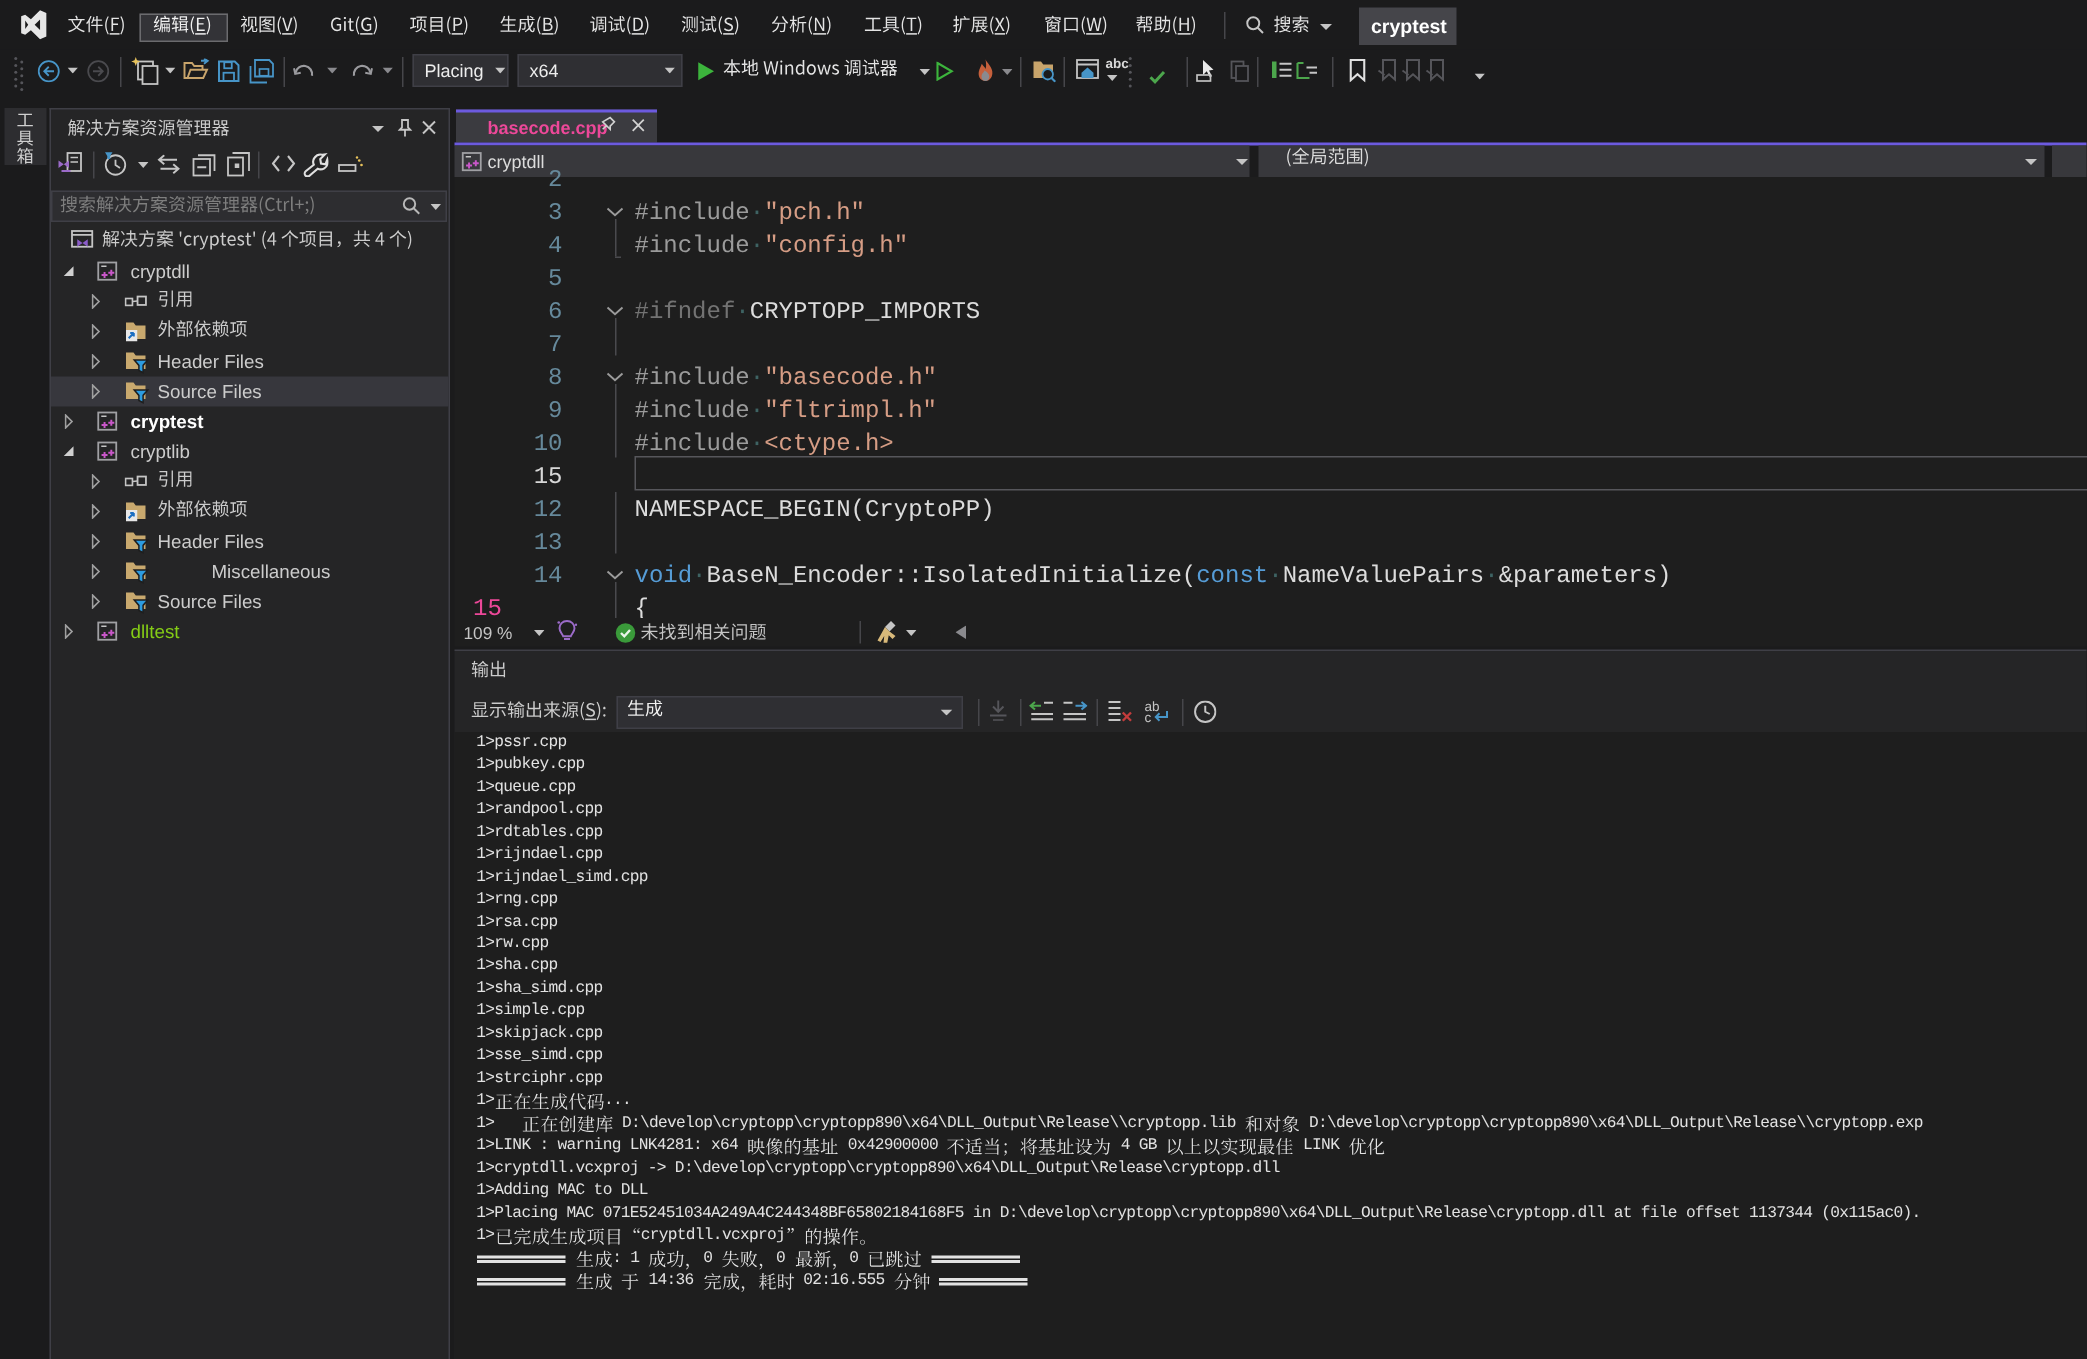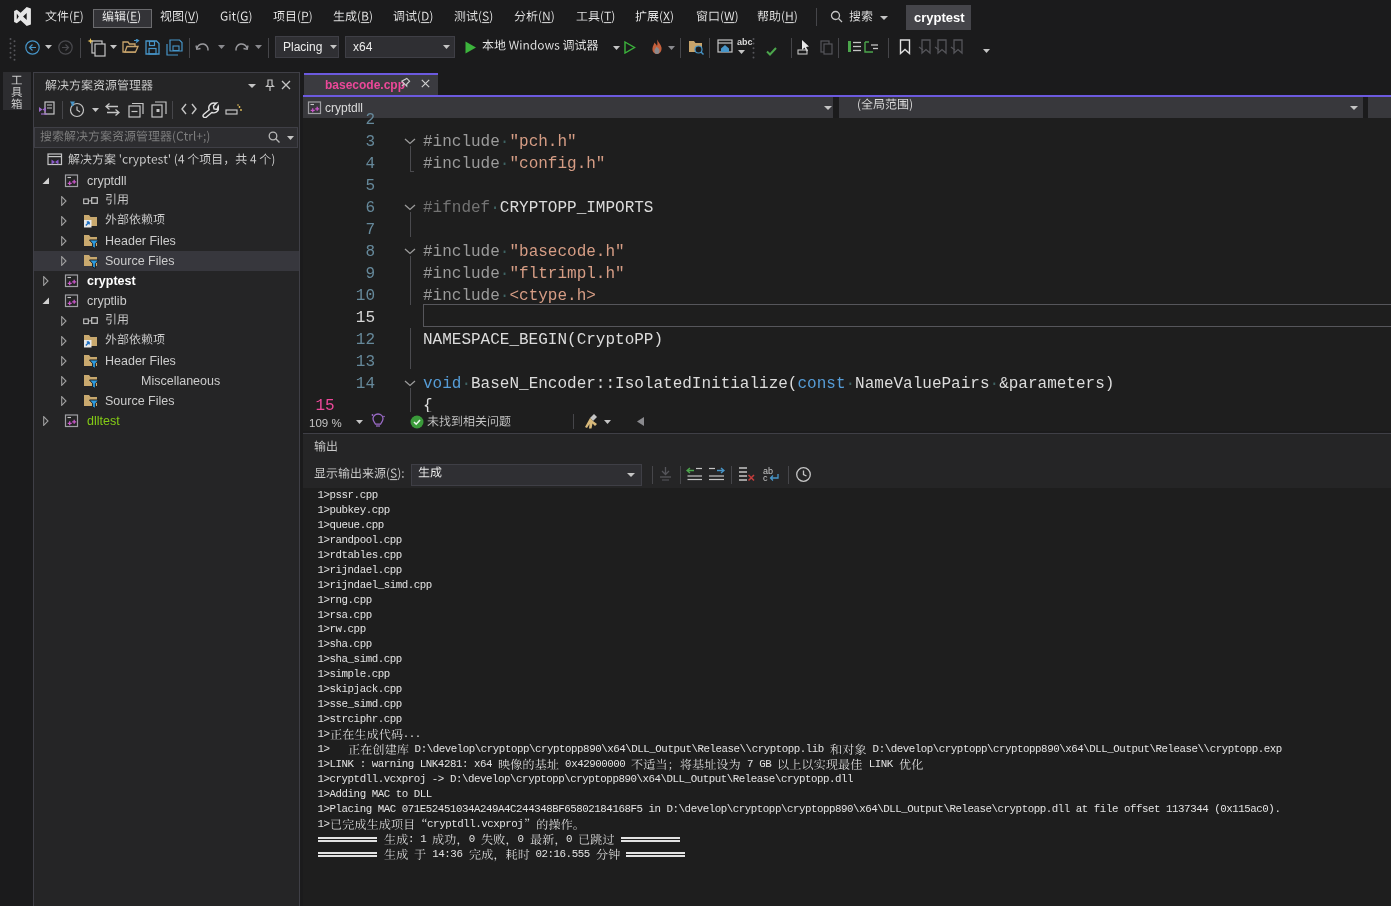--- a/index.html
+++ b/index.html
@@ -619,21 +619,21 @@
   </svg>
 <div style="position:absolute;left:866.6px;top:742.2px;height:15px;font:10.8px/15px 'Liberation Mono', monospace;letter-spacing:-0.461px;color:#E2E2E2;white-space:pre"> D:\develop\cryptopp\cryptopp890\x64\DLL_Output\Release\\cryptopp.exp</div>
 <div style="position:absolute;left:317.5px;top:757.2px;height:15px;font:10.8px/15px 'Liberation Mono', monospace;letter-spacing:-0.461px;color:#E2E2E2;white-space:pre">1&gt;LINK : warning LNK4281: x64 </div>
 <svg style="position:absolute;left:498.1px;top:759.2px;overflow:visible" width="64" height="17">
     <path d="M5 2.1V6H4L4.1 6.4H7.1C6.8 8.2 5.7 9.7 3.2 10.7L3.3 10.9C6.2 10 7.4 8.4 7.9 6.5C8.2 8 8.9 9.8 11.1 10.8C11.2 10.4 11.4 10.2 11.8 10.2L11.8 10C9.5 9.1 8.5 7.8 8.1 6.4H11.6C11.7 6.4 11.8 6.3 11.9 6.2C11.6 5.9 11.1 5.3 11.1 5.3L10.6 6H10.4V2.6C10.6 2.6 10.8 2.5 10.9 2.3L10 1.6L9.5 2.1H8.1V0.3C8.4 0.3 8.5 0.2 8.5 0L7.3 -0.1V2.1H5.9L5 1.7ZM7.2 6H5.7V2.5H7.3V4.5C7.3 5.1 7.3 5.6 7.2 6ZM7.9 6C8 5.6 8.1 5.1 8.1 4.5V2.5H9.6V6ZM1.7 1.5H3.2V4.5H1.7ZM0.9 1.1V9.4H1C1.4 9.4 1.7 9.2 1.7 9.2V8.3H3.2V9.1H3.3C3.6 9.1 3.9 8.9 3.9 8.8V1.6C4.2 1.6 4.4 1.5 4.5 1.4L3.5 0.7L3.1 1.1H1.8L0.9 0.8ZM1.7 4.9H3.2V7.9H1.7Z M17.1 2.3C17.5 1.9 17.8 1.6 18.1 1.2H20.6C20.4 1.6 20.1 2.1 19.8 2.4H17.4ZM17.3 4.9V4.7H18.5C17.9 5.5 16.9 6.1 15.7 6.7L15.8 6.9C17.1 6.4 18.2 5.9 18.9 5.1C19.1 5.3 19.2 5.5 19.4 5.7C18.5 6.7 17 7.7 15.7 8.2L15.8 8.4C17.2 8 18.7 7.2 19.7 6.4C19.8 6.6 19.9 6.8 19.9 7C18.8 8.2 17.1 9.4 15.5 9.9L15.5 10.1C17.2 9.7 18.9 8.8 20.1 7.8C20.2 8.7 20.1 9.5 19.8 9.9C19.8 10 19.7 10 19.5 10C19.3 10 18.4 9.9 18 9.9V10.1C18.4 10.2 18.8 10.3 18.9 10.4C19.1 10.5 19.2 10.6 19.2 10.8C19.8 10.8 20.2 10.7 20.4 10.4C20.9 9.8 21.1 8.4 20.5 7L21.1 6.8C21.5 8.2 22.2 9.3 23.3 10C23.4 9.7 23.6 9.4 23.9 9.4L23.9 9.3C22.8 8.8 21.8 7.9 21.3 6.7C22 6.4 22.7 6.1 23.1 5.9C23.2 5.9 23.3 5.9 23.4 5.8L22.6 5.1C22.1 5.6 21.2 6.3 20.5 6.8C20.2 6.1 19.7 5.5 19.1 5L19.4 4.7H22.3V5.1H22.4C22.7 5.1 23 4.9 23 4.9V2.9C23.2 2.8 23.4 2.7 23.5 2.7L22.6 2L22.2 2.4H20.2C20.6 2.1 21.2 1.6 21.5 1.3C21.7 1.3 21.9 1.3 22 1.2L21.1 0.4L20.6 0.9H18.4C18.5 0.7 18.7 0.4 18.8 0.3C19.1 0.3 19.2 0.2 19.2 0.1L18 -0.3C17.5 1 16.4 2.5 15.3 3.4L15.5 3.5C15.8 3.3 16.2 3.1 16.5 2.8V5.2H16.7C17 5.2 17.3 5 17.3 4.9ZM15.2 3.1 14.8 2.9C15.2 2.1 15.5 1.3 15.8 0.4C16.1 0.4 16.2 0.3 16.3 0.2L15 -0.2C14.5 2.1 13.5 4.4 12.6 5.9L12.8 6C13.2 5.5 13.7 4.9 14.1 4.2V10.9H14.2C14.5 10.9 14.9 10.7 14.9 10.6V3.3C15.1 3.3 15.2 3.2 15.2 3.1ZM22.3 2.8V4.3H19.6C20 3.9 20.2 3.4 20.4 2.8ZM19.6 2.8C19.4 3.4 19.1 3.9 18.8 4.3H17.3V2.8Z M31 4.4 30.9 4.5C31.5 5.1 32.2 6.2 32.3 7C33.2 7.7 33.9 5.7 31 4.4ZM28.4 0.1 27.2 -0.2C27 0.4 26.8 1.3 26.7 1.9H26.3L25.5 1.5V10.5H25.6C26 10.5 26.2 10.3 26.2 10.2V9.2H28.8V10.1H28.9C29.2 10.1 29.5 9.9 29.5 9.8V2.4C29.8 2.4 30 2.3 30.1 2.2L29.1 1.4L28.6 1.9H27.1C27.4 1.4 27.7 0.8 28 0.3C28.2 0.3 28.4 0.3 28.4 0.1ZM28.8 2.3V5.3H26.2V2.3ZM26.2 5.7H28.8V8.9H26.2ZM32.9 0.2 31.7 -0.2C31.3 1.7 30.5 3.5 29.8 4.7L29.9 4.8C30.6 4.2 31.2 3.3 31.7 2.3H34.6C34.6 6.4 34.4 9.2 33.9 9.6C33.8 9.8 33.7 9.8 33.5 9.8C33.2 9.8 32.3 9.7 31.8 9.6L31.7 9.9C32.2 9.9 32.8 10.1 32.9 10.2C33.1 10.4 33.2 10.6 33.2 10.8C33.8 10.8 34.2 10.7 34.6 10.3C35.2 9.6 35.4 6.9 35.4 2.4C35.7 2.4 35.9 2.3 36 2.2L35 1.4L34.5 1.9H31.9C32.1 1.4 32.3 0.9 32.5 0.4C32.7 0.4 32.9 0.3 32.9 0.2Z M44.5 -0.2V1.2H40.8V0.3C41.1 0.2 41.2 0.1 41.2 -0.1L40 -0.2V1.2H37.6L37.7 1.6H40V5.7H37.1L37.2 6.1H40.2C39.4 7.2 38.4 8.2 37 8.9L37.2 9.1C38.9 8.4 40.3 7.4 41.2 6.1H44.3C45.1 7.3 46.4 8.4 47.7 8.9C47.8 8.6 48 8.3 48.4 8.2L48.4 8C47.1 7.7 45.5 7 44.7 6.1H47.9C48.1 6.1 48.2 6 48.2 5.9C47.8 5.5 47.2 5 47.2 5L46.6 5.7H45.3V1.6H47.5C47.6 1.6 47.7 1.5 47.8 1.4C47.4 1 46.7 0.5 46.7 0.5L46.2 1.2H45.3V0.3C45.6 0.2 45.7 0.1 45.8 -0.1ZM40.8 1.6H44.5V2.7H40.8ZM42.2 6.7V8.1H39.6L39.7 8.5H42.2V10.2H37.7L37.8 10.6H47.4C47.5 10.6 47.6 10.5 47.7 10.4C47.3 10 46.6 9.5 46.6 9.5L46 10.2H43V8.5H45.4C45.6 8.5 45.7 8.4 45.7 8.3C45.4 7.9 44.8 7.5 44.8 7.5L44.3 8.1H43V7.1C43.3 7.1 43.4 6.9 43.4 6.8ZM40.8 5.7V4.5H44.5V5.7ZM40.8 3.1H44.5V4.2H40.8Z M53.9 2.4V9.9H52.2L52.2 10.3H60.3C60.4 10.3 60.5 10.2 60.6 10.1C60.2 9.7 59.5 9.2 59.5 9.2L58.9 9.9H57.1V4.6H59.9C60 4.6 60.1 4.5 60.2 4.4C59.8 4 59.1 3.5 59.1 3.5L58.6 4.3H57.1V0.4C57.4 0.4 57.5 0.2 57.5 0.1L56.3 -0.1V9.9H54.7V2.9C55 2.9 55.1 2.7 55.1 2.6ZM49.1 8.5 49.7 9.5C49.8 9.4 49.9 9.3 49.9 9.2C51.6 8.3 52.8 7.6 53.6 7.1L53.6 6.9L51.7 7.6V3.7H53.3C53.4 3.7 53.5 3.6 53.6 3.5C53.2 3.1 52.6 2.6 52.6 2.6L52.1 3.3H51.7V0.7C52 0.6 52.1 0.5 52.1 0.3L50.9 0.2V3.3H49.3L49.4 3.7H50.9V7.9C50.2 8.2 49.5 8.4 49.1 8.5Z" fill="#E2E2E2"></path>
   </svg>
 <div style="position:absolute;left:559.1px;top:757.2px;height:15px;font:10.8px/15px 'Liberation Mono', monospace;letter-spacing:-0.461px;color:#E2E2E2;white-space:pre"> 0x42900000 </div>
 <svg style="position:absolute;left:631.3px;top:759.2px;overflow:visible" width="112" height="17">
     <path d="M7.1 3.5 6.9 3.7C8.2 4.4 10.1 5.8 10.8 6.9C11.9 7.3 12 5.1 7.1 3.5ZM0.6 0.8 0.7 1.2H6.4C5.3 3.3 2.9 5.7 0.4 7.1L0.5 7.3C2.4 6.4 4.2 5.1 5.6 3.6V10.8H5.8C6.1 10.8 6.4 10.6 6.4 10.6V3.4C6.6 3.4 6.8 3.3 6.8 3.2L6.2 3C6.7 2.4 7.2 1.8 7.5 1.2H11.2C11.3 1.2 11.5 1.1 11.5 1C11 0.6 10.3 0 10.3 0L9.7 0.8Z M13.5 -0 13.3 0.1C13.9 0.7 14.6 1.8 14.8 2.6C15.6 3.2 16.3 1.4 13.5 -0ZM22.8 2.3 22.3 3H20.2V1.1C21.1 1 21.8 0.8 22.5 0.7C22.8 0.8 23 0.8 23.1 0.7L22.2 -0.2C20.9 0.3 18.5 1 16.5 1.3L16.6 1.5C17.5 1.4 18.5 1.3 19.4 1.2V3H16L16.1 3.4H19.4V5.3H18L17.1 4.9V9.2H17.3C17.6 9.2 17.9 9 17.9 8.9V8.4H21.8V9.1H21.9C22.2 9.1 22.6 8.9 22.6 8.8V5.8C22.9 5.7 23.1 5.6 23.1 5.5L22.1 4.8L21.7 5.3H20.2V3.4H23.6C23.8 3.4 23.9 3.3 23.9 3.2C23.5 2.8 22.8 2.3 22.8 2.3ZM21.8 5.6V8H17.9V5.6ZM14.4 8.3C13.9 8.7 13.2 9.4 12.7 9.8L13.4 10.7C13.5 10.6 13.5 10.5 13.5 10.4C13.8 9.8 14.5 9 14.7 8.6C14.9 8.4 15 8.4 15.1 8.6C16.3 10 17.4 10.5 19.7 10.5C21 10.5 22.1 10.5 23.2 10.5C23.2 10.1 23.4 9.8 23.8 9.8V9.6C22.4 9.7 21.3 9.7 19.9 9.7C17.7 9.7 16.4 9.4 15.3 8.3C15.2 8.2 15.2 8.2 15.2 8.2V4.3C15.5 4.3 15.7 4.2 15.7 4.1L14.7 3.2L14.2 3.8H12.6L12.7 4.2H14.4Z M35 1 33.8 0.5C33.3 1.7 32.6 2.9 32.1 3.7L32.3 3.8C33 3.2 33.9 2.2 34.5 1.2C34.8 1.3 34.9 1.2 35 1ZM26.2 0.6 26.1 0.7C26.8 1.4 27.7 2.6 27.9 3.6C28.8 4.2 29.4 2.2 26.2 0.6ZM31.3 -0.1 30 -0.2V4.2H25.6L25.7 4.6H33.8V6.9H26.3L26.4 7.2H33.8V9.7H25.5L25.6 10H33.8V10.9H33.9C34.2 10.9 34.6 10.7 34.6 10.6V4.7C34.9 4.7 35.1 4.6 35.2 4.5L34.2 3.7L33.7 4.2H30.8V0.3C31.1 0.2 31.3 0.1 31.3 -0.1Z M39.4 4.6C39.8 4.6 40.2 4.3 40.2 3.9C40.2 3.5 39.8 3.2 39.4 3.2C39 3.2 38.7 3.5 38.7 3.9C38.7 4.3 39 4.6 39.4 4.6ZM38.4 11.4C39.5 11 40.2 10.2 40.2 9C40.2 8.7 40.1 8.5 40 8.3C39.8 8.1 39.6 8 39.4 8C38.9 8 38.7 8.3 38.7 8.7C38.7 9.1 38.9 9.4 39.6 9.7C39.4 10.4 38.9 10.7 38.2 11.1Z M49.6 1.8 49.5 1.8C50 2.4 50.6 3.4 50.6 4.1C51.4 4.8 52.2 3 49.6 1.8ZM54.4 6.8 54.3 6.9C54.8 7.4 55.4 8.2 55.6 8.9C56.4 9.5 57 7.7 54.4 6.8ZM49.3 7.4 50 8.3C50.1 8.2 50.2 8.1 50.1 7.9C50.8 7.2 51.3 6.5 51.8 5.9V10.9H51.9C52.2 10.9 52.5 10.6 52.5 10.5V0.3C52.8 0.3 52.9 0.1 53 -0L51.8 -0.2V5.4C50.9 6.3 49.9 7 49.3 7.4ZM56.8 0.1 55.6 -0.2C55 1.1 54 2.6 52.9 3.4L53 3.6C53.6 3.3 54.1 2.9 54.6 2.4C55 2.7 55.4 3.2 55.5 3.7C56.2 4.1 56.7 2.7 54.8 2.2C55.1 2 55.3 1.7 55.5 1.5H58.6C57.4 3.5 55.5 4.8 52.8 5.8L53 6C56.2 5.1 58.2 3.7 59.6 1.6C59.9 1.6 60.1 1.5 60.2 1.4L59.3 0.6L58.8 1.1H55.8C56 0.8 56.2 0.5 56.4 0.2C56.7 0.3 56.8 0.2 56.8 0.1ZM59.5 5.4 59 6.1H58.5V4.7C58.8 4.7 58.9 4.6 59 4.4L57.7 4.3V6.1H53.1L53.2 6.5H57.7V9.6C57.7 9.8 57.7 9.9 57.4 9.9C57.1 9.9 55.5 9.8 55.5 9.8V10C56.2 10.1 56.6 10.2 56.8 10.3C57 10.4 57.1 10.6 57.1 10.9C58.4 10.8 58.5 10.3 58.5 9.7V6.5H60.1C60.3 6.5 60.4 6.4 60.5 6.3C60.1 5.9 59.5 5.4 59.5 5.4Z M68.9 -0.2V1.2H65.2V0.3C65.5 0.2 65.6 0.1 65.6 -0.1L64.4 -0.2V1.2H62L62.1 1.6H64.4V5.7H61.5L61.6 6.1H64.6C63.8 7.2 62.8 8.2 61.4 8.9L61.6 9.1C63.3 8.4 64.7 7.4 65.6 6.1H68.7C69.5 7.3 70.8 8.4 72.1 8.9C72.2 8.6 72.4 8.3 72.8 8.2L72.8 8C71.5 7.7 69.9 7 69.1 6.1H72.3C72.5 6.1 72.6 6 72.6 5.9C72.2 5.5 71.6 5 71.6 5L71 5.7H69.7V1.6H71.9C72 1.6 72.1 1.5 72.2 1.4C71.8 1 71.1 0.5 71.1 0.5L70.6 1.2H69.7V0.3C70 0.2 70.1 0.1 70.2 -0.1ZM65.2 1.6H68.9V2.7H65.2ZM66.6 6.7V8.1H64L64.1 8.5H66.6V10.2H62.1L62.2 10.6H71.8C71.9 10.6 72 10.5 72.1 10.4C71.7 10 71 9.5 71 9.5L70.4 10.2H67.4V8.5H69.8C70 8.5 70.1 8.4 70.1 8.3C69.8 7.9 69.2 7.5 69.2 7.5L68.7 8.1H67.4V7.1C67.7 7.1 67.8 6.9 67.8 6.8ZM65.2 5.7V4.5H68.9V5.7ZM65.2 3.1H68.9V4.2H65.2Z M78.3 2.4V9.9H76.6L76.6 10.3H84.7C84.8 10.3 84.9 10.2 85 10.1C84.6 9.7 83.9 9.2 83.9 9.2L83.3 9.9H81.5V4.6H84.3C84.4 4.6 84.5 4.5 84.6 4.4C84.2 4 83.5 3.5 83.5 3.5L83 4.3H81.5V0.4C81.8 0.4 81.9 0.2 81.9 0.1L80.7 -0.1V9.9H79.1V2.9C79.4 2.9 79.5 2.7 79.5 2.6ZM73.5 8.5 74.1 9.5C74.2 9.4 74.3 9.3 74.3 9.2C76 8.3 77.2 7.6 78 7.1L78 6.9L76.1 7.6V3.7H77.7C77.8 3.7 77.9 3.6 78 3.5C77.6 3.1 77 2.6 77 2.6L76.5 3.3H76.1V0.7C76.4 0.6 76.5 0.5 76.5 0.3L75.3 0.2V3.3H73.7L73.8 3.7H75.3V7.9C74.6 8.2 73.9 8.4 73.5 8.5Z M86.7 -0.2 86.6 -0.1C87.2 0.5 88 1.4 88.2 2.2C89.1 2.7 89.6 0.9 86.7 -0.2ZM88.2 3.5C88.4 3.4 88.6 3.4 88.7 3.3L87.9 2.6L87.5 3H85.9L86 3.4H87.5V8.7C87.5 8.9 87.4 9 87 9.2L87.6 10.2C87.7 10.1 87.8 10 87.9 9.8C88.9 8.9 89.8 8 90.2 7.5L90.2 7.4C89.5 7.8 88.8 8.3 88.2 8.6ZM90.9 0.4V1.6C90.9 2.7 90.6 4 89 4.9L89.2 5.1C91.4 4.2 91.6 2.6 91.6 1.6V0.9H94.1V3.8C94.1 4.3 94.2 4.5 94.9 4.5H95.6C96.7 4.5 97.1 4.3 97.1 4C97.1 3.8 97 3.8 96.7 3.7L96.7 3.7H96.5C96.5 3.7 96.4 3.7 96.3 3.7C96.3 3.7 96.2 3.7 96.2 3.7C96.1 3.7 95.9 3.7 95.6 3.7H95.1C94.9 3.7 94.9 3.7 94.9 3.5V1C95.1 1 95.2 1 95.3 0.9L94.4 0.1L94 0.6H91.8L90.9 0.2ZM92.4 8.7C91.3 9.5 90 10.2 88.4 10.7L88.5 10.9C90.3 10.5 91.7 9.9 92.8 9.1C93.8 9.9 95 10.4 96.4 10.8C96.5 10.4 96.8 10.2 97.2 10.1L97.2 10C95.7 9.7 94.5 9.3 93.4 8.6C94.4 7.8 95.1 6.8 95.7 5.6C96 5.6 96.1 5.6 96.2 5.5L95.3 4.6L94.8 5.1H89.7L89.8 5.5H90.6C90.9 6.8 91.5 7.9 92.4 8.7ZM92.9 8.3C91.9 7.6 91.3 6.7 90.8 5.5H94.8C94.3 6.5 93.7 7.5 92.9 8.3Z M104.2 4.9 104.1 5C104.7 5.6 105.3 6.7 105.4 7.6C106.2 8.3 107 6.3 104.2 4.9ZM99.8 0.2 99.7 0.3C100.2 0.9 100.9 1.8 101.1 2.5C101.9 3.2 102.6 1.3 99.8 0.2ZM104.2 0.3C104.5 0.2 104.6 0.1 104.6 -0.1L103.3 -0.2C103.3 0.9 103.3 2 103.1 3.1H98.4L98.5 3.5H103.1C102.7 6 101.6 8.5 98.1 10.6L98.3 10.8C102.4 8.8 103.6 6.1 104 3.5H107.7C107.6 6.4 107.3 9.2 106.8 9.7C106.7 9.8 106.6 9.8 106.3 9.8C105.9 9.8 104.8 9.7 104.1 9.6L104 9.8C104.7 9.9 105.4 10.1 105.6 10.2C105.8 10.4 105.9 10.6 105.9 10.8C106.6 10.8 107.1 10.7 107.4 10.3C108.1 9.6 108.4 6.8 108.5 3.6C108.8 3.5 109 3.5 109.1 3.4L108.1 2.6L107.6 3.1H104C104.1 2.1 104.1 1.2 104.2 0.3Z" fill="#E2E2E2"></path>
   </svg>
-<div style="position:absolute;left:741.1px;top:757.2px;height:15px;font:10.8px/15px 'Liberation Mono', monospace;letter-spacing:-0.461px;color:#E2E2E2;white-space:pre"> 7 GB </div>
+<div style="position:absolute;left:741.1px;top:757.2px;height:15px;font:10.8px/15px 'Liberation Mono', monospace;letter-spacing:-0.461px;color:#E2E2E2;white-space:pre"> 4 GB </div>
 <svg style="position:absolute;left:777.3px;top:759.2px;overflow:visible" width="88" height="17">
     <path d="M4.5 0.4 4.3 0.5C5 1.5 5.9 3 6.1 4.1C7.1 4.9 7.8 2.6 4.5 0.4ZM3.3 0.6 2.1 0.5V8.4C2.1 8.6 2 8.7 1.6 8.9L2.2 9.9C2.3 9.9 2.4 9.8 2.5 9.5C4.3 8.3 5.8 7.1 6.7 6.4L6.6 6.2C5.2 7 3.8 7.8 2.9 8.4V1.4L2.9 0.9C3.2 0.9 3.3 0.8 3.3 0.6ZM10.5 0.4 9.2 0.3C9.1 5.6 8.9 8.4 3.3 10.7L3.4 10.9C6.4 10 8 8.8 8.9 7.2C9.8 8.2 10.7 9.6 10.9 10.7C11.9 11.5 12.5 9 9 7C9.9 5.3 10 3.3 10.1 0.7C10.4 0.7 10.5 0.6 10.5 0.4Z M12.7 9.9 12.8 10.2H23.5C23.7 10.2 23.8 10.2 23.8 10C23.4 9.6 22.7 9.1 22.7 9.1L22 9.9H18.3V4.7H22.5C22.7 4.7 22.8 4.6 22.8 4.5C22.4 4.1 21.7 3.5 21.7 3.5L21.1 4.3H18.3V0.4C18.6 0.3 18.7 0.2 18.7 0L17.5 -0.1V9.9Z M28.9 0.4 28.7 0.5C29.4 1.5 30.3 3 30.5 4.1C31.5 4.9 32.2 2.6 28.9 0.4ZM27.7 0.6 26.5 0.5V8.4C26.5 8.6 26.4 8.7 26 8.9L26.6 9.9C26.7 9.9 26.8 9.8 26.9 9.5C28.7 8.3 30.2 7.1 31.1 6.4L31 6.2C29.6 7 28.2 7.8 27.3 8.4V1.4L27.3 0.9C27.6 0.9 27.7 0.8 27.7 0.6ZM34.9 0.4 33.6 0.3C33.5 5.6 33.3 8.4 27.7 10.7L27.8 10.9C30.8 10 32.4 8.8 33.3 7.2C34.2 8.2 35.1 9.6 35.3 10.7C36.3 11.5 36.9 9 33.4 7C34.3 5.3 34.4 3.3 34.5 0.7C34.8 0.7 34.9 0.6 34.9 0.4Z M41.9 -0.2 41.8 -0.1C42.2 0.2 42.6 0.9 42.7 1.4C43.5 2.1 44.3 0.3 41.9 -0.2ZM38.8 4.5 38.7 4.6C39.3 5 40.1 5.7 40.4 6.3C41.3 6.8 41.8 5 38.8 4.5ZM39.8 2.7 39.7 2.8C40.2 3.2 40.9 3.9 41.2 4.4C42.1 4.8 42.5 3.2 39.8 2.7ZM38.6 1.1 38.4 1.1C38.5 1.8 38 2.5 37.5 2.8C37.3 2.9 37.1 3.2 37.2 3.5C37.4 3.8 37.8 3.8 38.1 3.6C38.5 3.3 38.8 2.8 38.8 2.1H46.7C46.6 2.5 46.4 3.1 46.3 3.5L46.4 3.6C46.8 3.2 47.4 2.6 47.7 2.2C48 2.2 48.1 2.2 48.2 2.1L47.2 1.2L46.7 1.7H38.8C38.8 1.5 38.7 1.3 38.6 1.1ZM46.9 6.1 46.3 6.9H43.2C43.6 5.8 43.6 4.5 43.6 2.9C43.9 2.9 44 2.8 44 2.6L42.8 2.5C42.8 4.2 42.8 5.7 42.4 6.9H37.4L37.5 7.2H42.3C41.7 8.7 40.3 9.8 37.1 10.7L37.2 10.9C40.4 10.2 41.9 9.3 42.7 8C44.7 8.8 46.2 9.9 46.8 10.7C47.8 11.2 48.2 9 42.9 7.8C43 7.6 43 7.4 43.1 7.2H47.7C47.9 7.2 48 7.2 48 7C47.6 6.6 46.9 6.1 46.9 6.1Z M54.3 0.3V7.1H54.4C54.8 7.1 55 6.9 55 6.9V1H58.8V7H59C59.3 7 59.6 6.8 59.6 6.7V1.1C59.9 1 60 0.9 60.1 0.8L59.2 0.1L58.8 0.6H55.2ZM57.7 1.9 56.5 1.8C56.5 5.9 56.7 8.8 52.1 10.7L52.2 10.9C55.4 9.8 56.6 8.2 57 6.2V9.9C57 10.5 57.1 10.6 57.9 10.6H58.8C60.1 10.6 60.5 10.5 60.5 10.2C60.5 10 60.4 9.9 60.2 9.8L60.1 8.2H60C59.9 8.9 59.8 9.6 59.7 9.8C59.6 9.9 59.6 9.9 59.5 9.9C59.4 9.9 59.1 9.9 58.8 9.9H58.1C57.8 9.9 57.7 9.9 57.7 9.7V6.4C57.9 6.4 58.1 6.3 58.1 6.2L57 6C57.3 4.9 57.3 3.6 57.3 2.2C57.6 2.2 57.7 2.1 57.7 1.9ZM52.9 0.2 52.4 0.9H49.2L49.3 1.3H51V4.4H49.4L49.5 4.8H51V8.2C50.2 8.5 49.5 8.7 49.2 8.7L49.7 9.7C49.8 9.7 49.9 9.5 49.9 9.4C51.6 8.7 52.9 8 53.8 7.6L53.7 7.4L51.8 8V4.8H53.4C53.5 4.8 53.6 4.7 53.7 4.6C53.3 4.2 52.8 3.7 52.8 3.7L52.3 4.4H51.8V1.3H53.6C53.7 1.3 53.8 1.2 53.9 1.1C53.5 0.7 52.9 0.2 52.9 0.2Z M69.1 8.8C68.5 9.5 67.7 10.1 66.8 10.6L66.9 10.8C67.9 10.4 68.8 9.9 69.5 9.2C70.1 9.9 70.9 10.4 72 10.7C72.1 10.3 72.3 10.1 72.7 10.1L72.7 9.9C71.6 9.7 70.7 9.3 70 8.7C70.6 8 71.1 7.2 71.4 6.3C71.7 6.3 71.8 6.2 71.9 6.1L71 5.3L70.5 5.8H67L67.1 6.2H67.8C68.1 7.3 68.5 8.1 69.1 8.8ZM69.5 8.3C68.9 7.8 68.4 7.1 68.1 6.2H70.6C70.3 7 70 7.7 69.5 8.3ZM71.5 3.7 70.9 4.5H61.5L61.6 4.8H63V9.2C62.3 9.3 61.8 9.3 61.5 9.4L61.9 10.4C62 10.3 62.1 10.2 62.2 10.1C63.6 9.8 64.9 9.5 65.9 9.2V10.9H66.1C66.4 10.9 66.7 10.7 66.7 10.6V9L67.9 8.7L67.9 8.5L66.7 8.7V4.8H72.3C72.4 4.8 72.6 4.8 72.6 4.6C72.2 4.2 71.5 3.7 71.5 3.7ZM63.7 9.1V7.8H65.9V8.8ZM63.7 4.8H65.9V5.9H63.7ZM63.7 7.4V6.3H65.9V7.4ZM69.8 0.8V1.8H64.3V0.8ZM64.3 3.8V3.5H69.8V4H70C70.2 4 70.6 3.8 70.6 3.8V1C70.9 0.9 71.1 0.8 71.2 0.7L70.2 -0L69.7 0.4H64.4L63.6 0.1V4.1H63.7C64 4.1 64.3 3.9 64.3 3.8ZM64.3 3.2V2.2H69.8V3.2Z M76.9 4.3 77 4.7H84.4C84.6 4.7 84.7 4.6 84.8 4.5C84.3 4.1 83.7 3.6 83.7 3.6L83.1 4.3H80.9V1.9H83.8C84 1.9 84.1 1.9 84.1 1.8C83.8 1.4 83.1 0.9 83.1 0.9L82.5 1.6H80.9V0.2C81.2 0.2 81.3 0.1 81.3 -0.1L80.1 -0.2V1.6H77.5L77.6 1.9H80.1V4.3ZM80.1 4.8V7H77.3L77.4 7.3H80.1V10H76.7L76.8 10.4H84.6C84.8 10.4 84.9 10.3 84.9 10.2C84.5 9.8 83.8 9.3 83.8 9.3L83.3 10H80.9V7.3H84.1C84.2 7.3 84.4 7.3 84.4 7.2C84 6.8 83.3 6.3 83.3 6.3L82.8 7H80.9V5.3C81.2 5.2 81.3 5.1 81.3 5ZM76.4 -0.2C75.8 2.1 74.7 4.5 73.6 5.9L73.8 6.1C74.3 5.5 74.8 4.9 75.3 4.1V10.9H75.5C75.8 10.9 76.1 10.6 76.1 10.6V3.4C76.3 3.3 76.5 3.3 76.5 3.1L76 3C76.5 2.2 76.9 1.3 77.2 0.4C77.5 0.4 77.6 0.3 77.7 0.2Z" fill="#E2E2E2"></path>
   </svg>
 <div style="position:absolute;left:862.7px;top:757.2px;height:15px;font:10.8px/15px 'Liberation Mono', monospace;letter-spacing:-0.461px;color:#E2E2E2;white-space:pre"> LINK </div>
 <svg style="position:absolute;left:898.8px;top:759.2px;overflow:visible" width="27" height="17">
     <path d="M8.2 0.2 8.1 0.3C8.6 0.7 9.2 1.5 9.4 2.1C10.2 2.7 10.8 1 8.2 0.2ZM10.5 2.3 9.9 3.1H7C7 2.2 7 1.3 7 0.3C7.3 0.2 7.4 0.1 7.4 -0.1L6.2 -0.2C6.2 1 6.2 2.1 6.2 3.1H3.9L4 3.5H6.2C6.1 6.5 5.6 8.9 3.4 10.7L3.6 10.9C6.3 9.2 6.8 6.7 7 3.5H7.6V9.6C7.6 10.2 7.8 10.4 8.7 10.4H9.7C11.4 10.4 11.7 10.3 11.7 10C11.7 9.8 11.7 9.7 11.4 9.6L11.4 7.7H11.2C11.1 8.5 11 9.3 10.9 9.5C10.8 9.7 10.8 9.7 10.6 9.7C10.5 9.7 10.2 9.7 9.8 9.7H8.8C8.4 9.7 8.4 9.7 8.4 9.4V3.5H11.3C11.4 3.5 11.6 3.4 11.6 3.3C11.2 2.9 10.5 2.3 10.5 2.3ZM3.6 3.2 3 3C3.5 2.2 3.9 1.3 4.3 0.4C4.6 0.5 4.7 0.4 4.8 0.2L3.5 -0.2C2.8 2.2 1.6 4.4 0.4 5.9L0.6 6C1.2 5.4 1.8 4.7 2.4 4V10.9H2.6C2.9 10.9 3.2 10.6 3.2 10.6V3.4C3.4 3.4 3.5 3.3 3.6 3.2Z M22.1 1.9C21.4 3 20.3 4.2 19 5.4V0.5C19.2 0.4 19.4 0.3 19.4 0.1L18.2 -0V6C17.3 6.7 16.5 7.3 15.6 7.8L15.7 7.9C16.6 7.6 17.4 7.1 18.2 6.6V9.5C18.2 10.3 18.5 10.5 19.6 10.5H21.1C23.3 10.5 23.9 10.4 23.9 10C23.9 9.8 23.8 9.7 23.5 9.6L23.4 7.8H23.3C23.1 8.6 22.9 9.3 22.8 9.5C22.8 9.7 22.7 9.7 22.5 9.7C22.3 9.7 21.8 9.7 21.1 9.7H19.7C19.1 9.7 19 9.6 19 9.3V6.1C20.5 5 21.8 3.8 22.7 2.8C23 2.9 23.1 2.8 23.2 2.7ZM15.8 -0.2C15.1 2.3 13.7 4.7 12.5 6.2L12.6 6.3C13.3 5.7 13.9 5.1 14.4 4.4V10.9H14.6C14.9 10.9 15.2 10.7 15.2 10.6V3.6C15.5 3.6 15.6 3.5 15.6 3.4L15.2 3.3C15.7 2.4 16.2 1.5 16.7 0.5C16.9 0.5 17.1 0.4 17.1 0.3Z" fill="#E2E2E2"></path>
   </svg>
 <div style="position:absolute;left:317.5px;top:772.1px;height:15px;font:10.8px/15px 'Liberation Mono', monospace;letter-spacing:-0.461px;color:#E2E2E2;white-space:pre">1&gt;cryptdll.vcxproj -&gt; D:\develop\cryptopp\cryptopp890\x64\DLL_Output\Release\cryptopp.dll</div>
 <div style="position:absolute;left:317.5px;top:787.1px;height:15px;font:10.8px/15px 'Liberation Mono', monospace;letter-spacing:-0.461px;color:#E2E2E2;white-space:pre">1&gt;Adding MAC to DLL</div>
 <div style="position:absolute;left:317.5px;top:802.1px;height:15px;font:10.8px/15px 'Liberation Mono', monospace;letter-spacing:-0.461px;color:#E2E2E2;white-space:pre">1&gt;Placing MAC 071E52451034A249A4C244348BF65802184168F5 in D:\develop\cryptopp\cryptopp890\x64\DLL_Output\Release\cryptopp.dll at file offset 1137344 (0x115ac0).</div>

